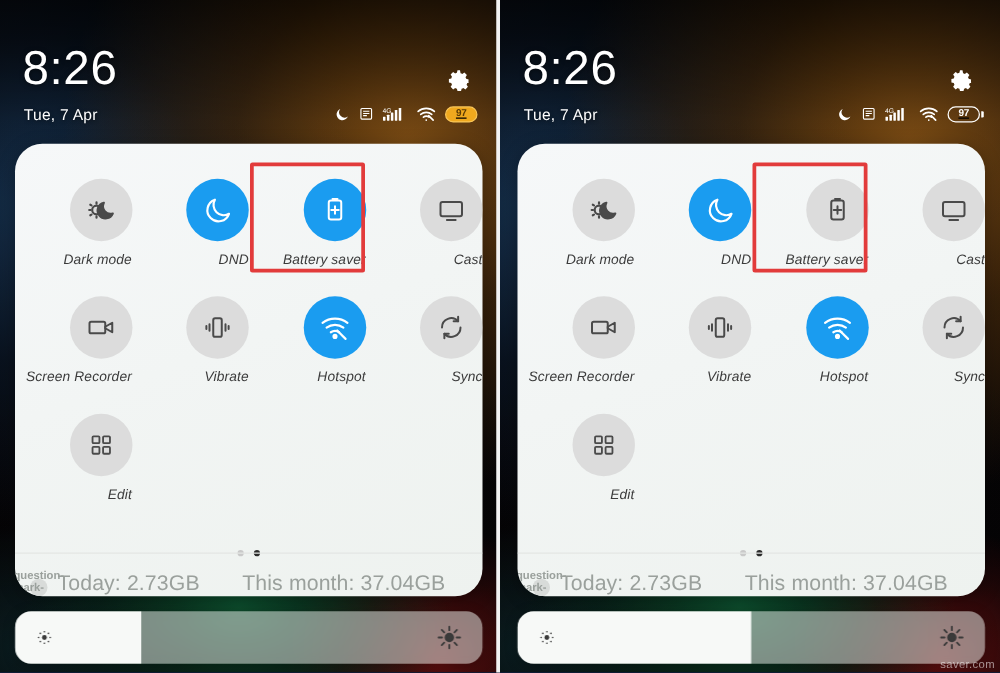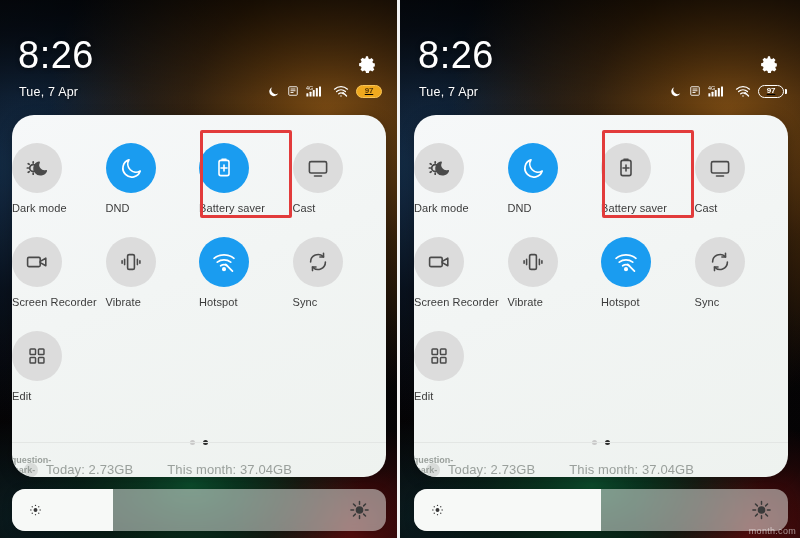--- a/index.html
+++ b/index.html
@@ -99,23 +99,24 @@
     overflow: hidden;
   }
   .panel.right .qscard { left: 14px; width: 374px; }
 
   .tilegrid {
     position: absolute; left: 0; top: 20px; width: 100%;
     display: grid; grid-template-columns: repeat(4, 1fr);
     row-gap: 0px;
   }
   .tile {
-    display: flex; flex-direction: column; align-items: flex-start;
+    display: flex; flex-direction: column; align-items: flex-end;
     padding-top: 8px; height: 94px;
     position: relative;
+    font-style: italic;
   }
   .tileicon {
     width: 50px; height: 50px; border-radius: 50%;
     display: flex; align-items: center; justify-content: center;
     background: #dcdcdc;
   }
   .tileicon.on { background: #1a9cf0; }
   .tileicon svg { display: block; }
   .tilelabel {
     margin-top: 9px; font-size: 11px; color: #3b3b3b;
@@ -142,21 +143,21 @@
     border-top: 1px solid #e3e6e4;
     display: flex; align-items: flex-end; padding-left: 12px; gap: 8px;
   }
   .helpicon {
     width: 14px; height: 14px; border-radius: 50%;
     background: #d8dbd9; color: #9aa09c;
     font-size: 9px; font-weight: 700;
     display: flex; align-items: center; justify-content: center;
     flex: 0 0 auto;
   }
-  .usage { font-size: 13px; color: #9aa09c; letter-spacing: 0.1px; }
+  .usage { font-size: 17px; color: #9aa09c; letter-spacing: 0.1px; }
   .usage.month { margin-left: 26px; }
 
   
   .brightness {
     position: absolute; left: 12px; top: 489px;
     width: 374px; height: 42px;
     border-radius: 13px;
     overflow: hidden;
     z-index: 30;
     box-shadow: 0 2px 10px rgba(0,0,0,0.25);
@@ -528,14 +529,14 @@
             </svg>
           </div>
           <div class="sun-lg">
             <svg width="21" height="21" viewBox="0 0 24 24" fill="none" stroke="#3a3a3a" stroke-width="1.7" stroke-linecap="round">
               <circle cx="12" cy="12" r="3.5" fill="#3a3a3a"></circle>
               <path d="M12 2.2v3.1M12 18.7v3.1M2.2 12h3.1M18.7 12h3.1M5.1 5.1l2.2 2.2M16.7 16.7l2.2 2.2M18.9 5.1l-2.2 2.2M7.3 16.7l-2.2 2.2"></path>
             </svg>
           </div>
         </div>
       </div></div>
-  <div class="watermark">month.com</div>
+  <div class="watermark">saver.com</div>
 </div>
 
 </body></html>

